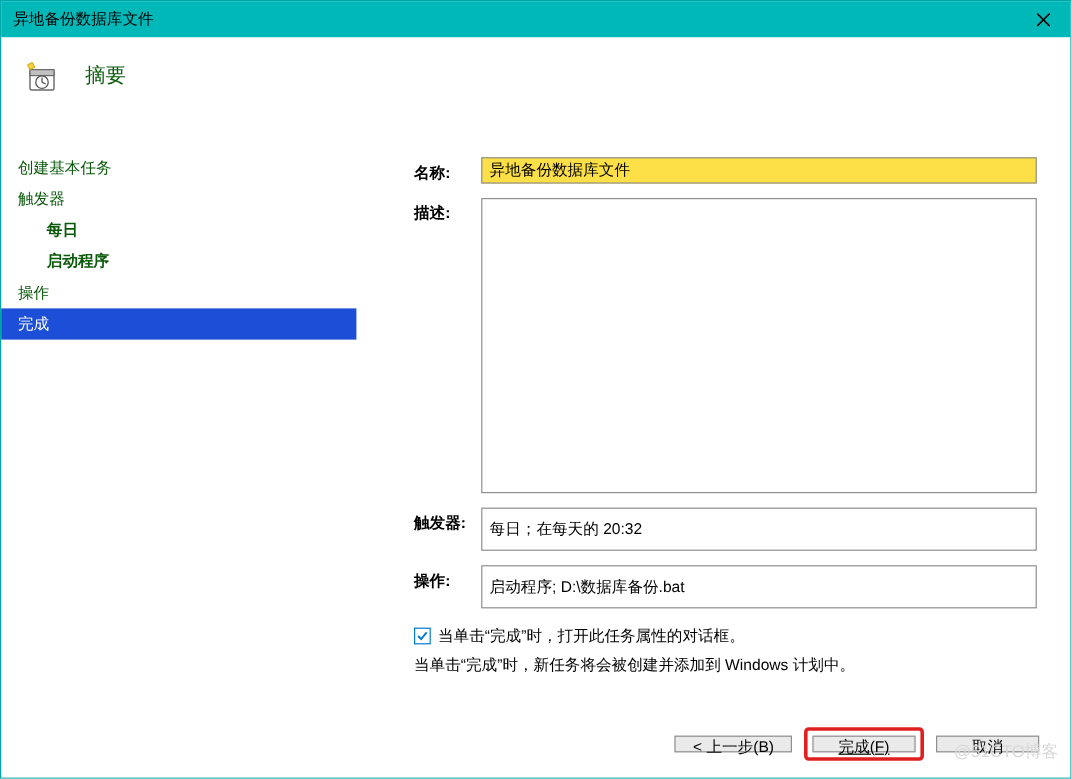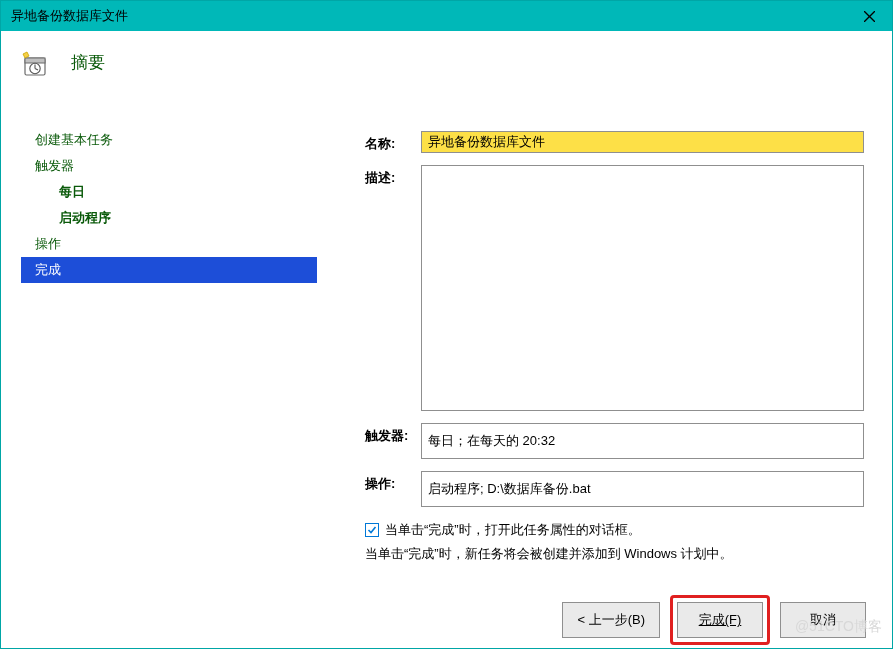--- a/index.html
+++ b/index.html
@@ -54,21 +54,20 @@
   }
   .header-title {
     font-size: 17px;
     color: #0a5a0a;
     margin-top: 2px;
   }
   .body {
     flex: 1;
     display: flex;
     min-height: 0;
-    margin-left: 20px;
   }
   .sidebar {
     width: 296px;
     padding-top: 20px;
   }
   .nav-item {
     height: 26px;
     line-height: 26px;
     padding-left: 14px;
     color: #0a5a0a;
@@ -150,21 +149,21 @@
     height: 56px;
     border-top: none;
     display: flex;
     justify-content: flex-end;
     align-items: center;
     padding-right: 26px;
     gap: 10px;
   }
   .btn {
     min-width: 86px;
-    height: 36px;
+    height: 14px;
     border: 1px solid #8f8f8f;
     background: #eaeaea;
     font: inherit;
     cursor: pointer;
     padding: 0 14px;
   }
   .btn-finish-wrap {
     border: 3px solid #e02020;
     padding: 4px 4px;
     border-radius: 4px;

